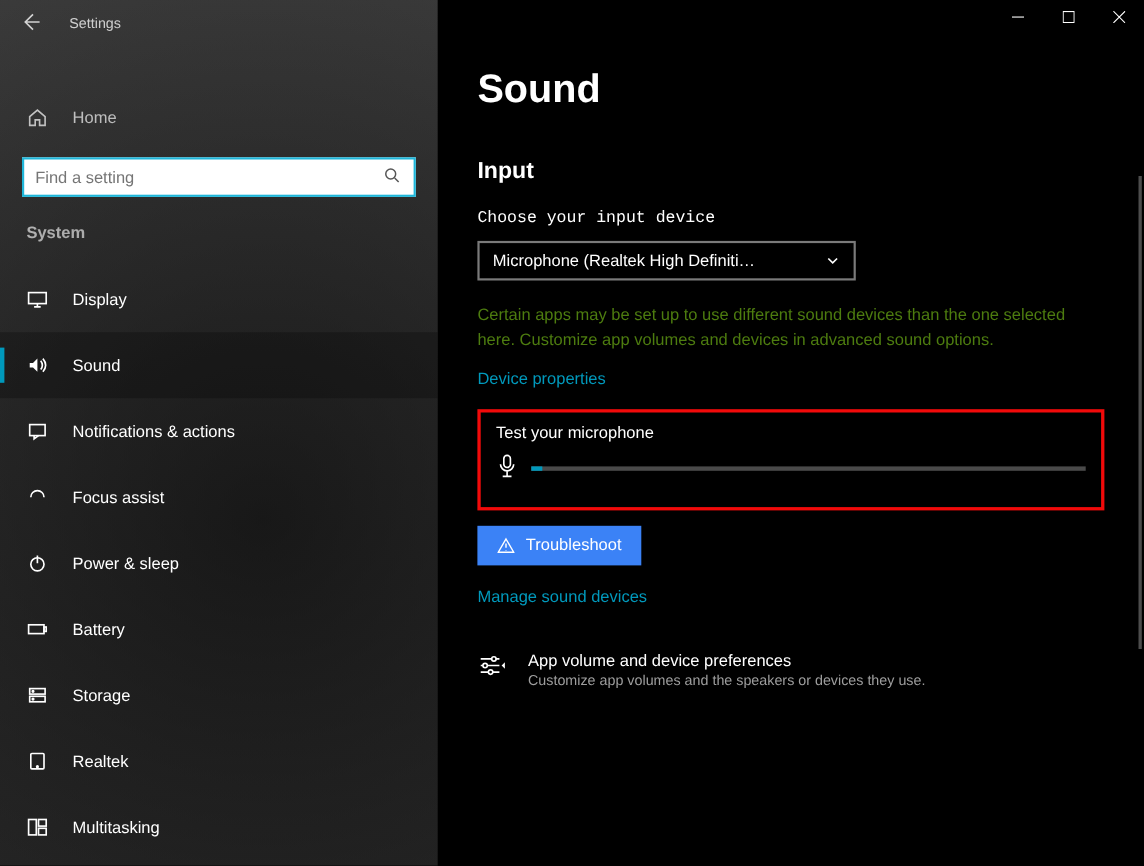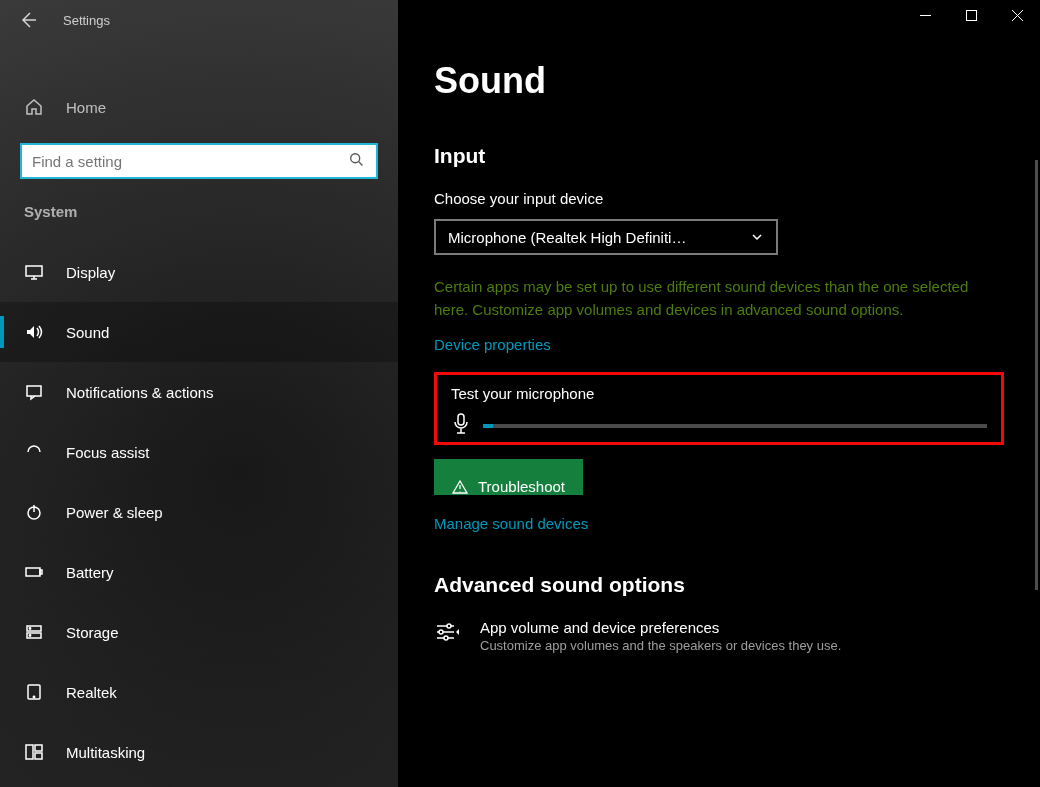--- a/index.html
+++ b/index.html
@@ -49,38 +49,38 @@
     .nav-icon svg { stroke:#fff; fill:none; stroke-width:1.5; }
     .main {
       flex:1; background:#000; position:relative; height:100%; overflow:hidden;
     }
     .win-controls { position:absolute; top:0; right:0; display:flex; }
     .win-btn { width:46px; height:30px; display:flex; align-items:center; justify-content:center; cursor:pointer; }
     .win-btn svg { stroke:#fff; stroke-width:1; fill:none; }
     .content { padding:60px 30px 0 36px; }
     h1 { font-size:36px; font-weight:600; margin-bottom:42px; }
     h2 { font-size:21px; font-weight:600; margin-bottom:22px; }
-    .label { font-size:15px; margin-bottom:12px; }
+    .label { font-size:15px; margin-bottom:12px;font-family:Liberation Mono, monospace; }
     .dropdown {
       width:344px; height:36px; border:2px solid #7a7a7a; display:flex; align-items:center;
       padding:0 12px; justify-content:space-between; cursor:pointer; margin-bottom:20px;
     }
     .dropdown span { font-size:15px; overflow:hidden; text-overflow:ellipsis; white-space:nowrap; }
     .desc { font-size:15px; color:#4d7c0f; line-height:1.55; margin-bottom:14px; max-width:560px; }
     .link { color:#0099bc; font-size:15px; cursor:pointer; display:inline-block; }
     .highlight-box {
-      border:3px solid #f20a0a; padding:10px 14px 2px 14px; margin-top:18px; margin-bottom:14px;
+      border:3px solid #f20a0a; padding:10px 14px 20px 14px; margin-top:18px; margin-bottom:14px;
       width:570px;
     }
     .test-label { font-size:15px; margin-bottom:10px; }
     .mic-row { display:flex; align-items:center; gap:12px; }
     .level-bar { flex:1; height:4px; background:#4a4a4a; position:relative; }
     .level-fill { height:100%; width:2%; background:#0099bc; }
     .troubleshoot-btn {
-      height:36px; background:#15803d; padding:0 18px; display:inline-flex; align-items:flex-end;
+      height:36px; background:#3b82f6; padding:0 18px; display:inline-flex; align-items:center;
       gap:10px; font-size:15px; cursor:pointer; margin-bottom:20px;
     }
     .adv-options { margin-top:40px; }
     .adv-row { display:flex; gap:20px; margin-top:14px; }
     .adv-row .adv-text .t1 { font-size:15px; }
     .adv-row .adv-text .t2 { font-size:13px; color:#9e9e9e; margin-top:2px;}
     .scrollbar {
       position:absolute; right:2px; top:160px; width:3px; height:430px; background:#4d4d4d;
     }
   </style>
@@ -256,21 +256,20 @@
       <svg width="16" height="16" viewBox="0 0 16 16" stroke="#fff" fill="none" stroke-width="1.3">
           <path d="M8 2 L15 14 H1 Z"></path>
           <path d="M8 6 V10 M8 12 V12.5"></path>
         </svg>
       <span>Troubleshoot</span>
     </div>
     <br>
     <span class="link">Manage sound devices</span>
 
     <div class="adv-options">
-      <h2>Advanced sound options</h2>
       <div class="adv-row">
         <span>
           <svg width="26" height="26" viewBox="0 0 26 26" stroke="#fff" fill="none" stroke-width="1.5">
             <path d="M3 7 H20 M3 13 H20 M3 19 H20"></path>
             <circle cx="15" cy="7" r="2" fill="#000"></circle>
               <circle cx="7" cy="13" r="2" fill="#000"></circle>
               <circle cx="12" cy="19" r="2" fill="#000"></circle>
             <path d="M22 13 L25 10 V16 Z" fill="#fff" stroke="none"></path>
           </svg>
         </span>

